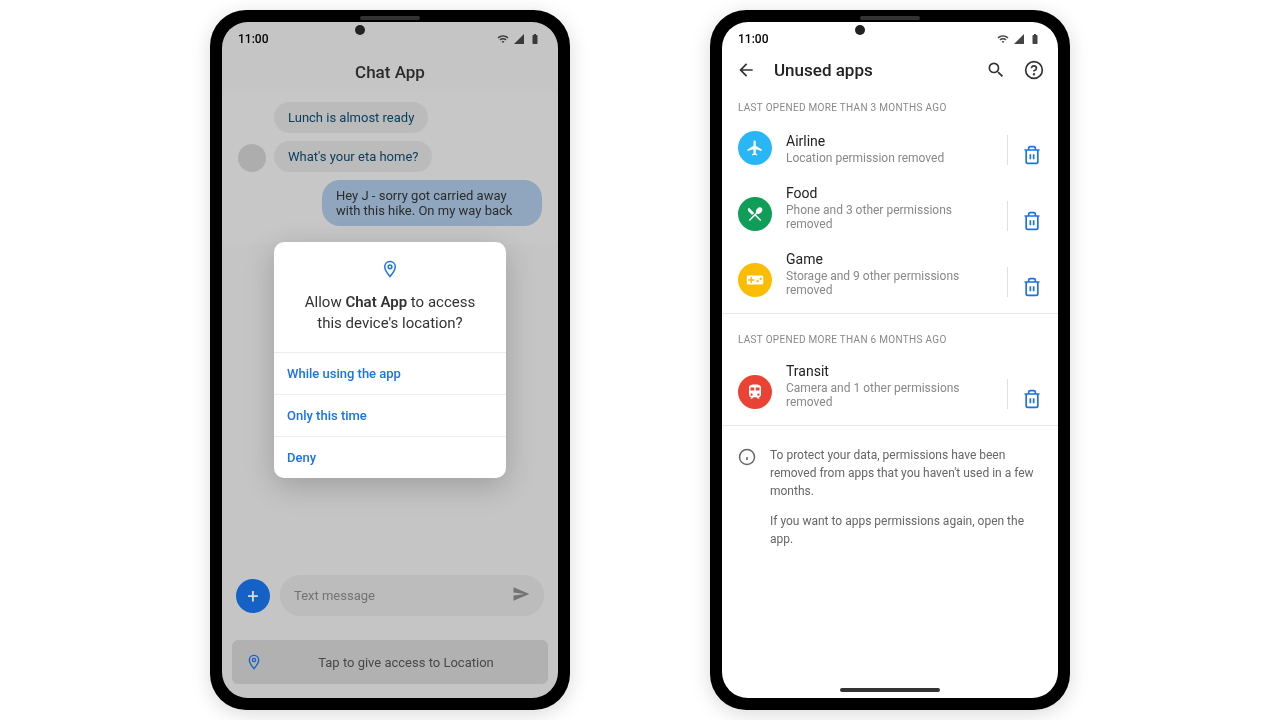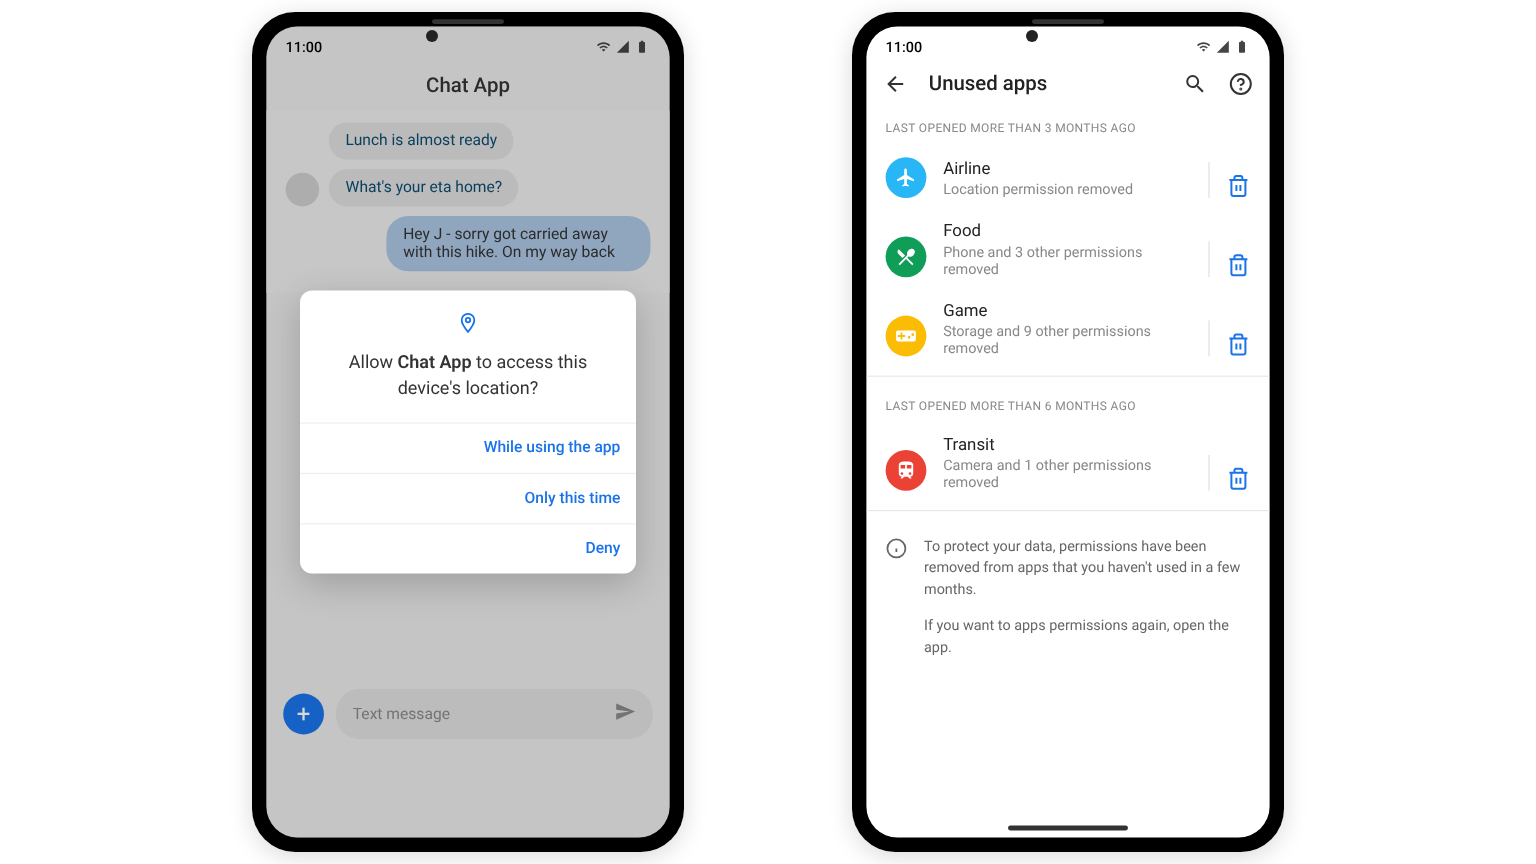--- a/index.html
+++ b/index.html
@@ -116,39 +116,39 @@
       position: absolute;
       inset: 0;
       display: flex;
       align-items: center;
       justify-content: center;
       background: rgba(0,0,0,0.15);
     }
     .dialog {
       background: #fff;
       border-radius: 10px;
-      width: 280px;
+      width: 232px;
       overflow: hidden;
       box-shadow: 0 8px 30px rgba(0,0,0,0.2);
     }
     .dialog-header {
       padding: 18px 20px;
       text-align: center;
     }
     .dialog-icon { margin-bottom: 10px; }
     .dialog-title {
       font-size: 15px;
       color: #333;
       line-height: 1.4;
     }
     .dialog-title strong { font-weight: 600; }
     .dialog-option {
       border-top: 1px solid #eee;
       padding: 13px;
-      text-align: right;
+      text-align: left;
       font-size: 13px;
       color: #1a73e8;
       font-weight: 500;
     }
     .composer {
       position: absolute;
       bottom: 72px;
       left: 0; right: 0;
       display: flex;
       align-items: center;
@@ -295,20 +295,27 @@
     <div class="composer">
       <div class="compose-add">+</div>
       <div class="compose-input">
         <span>Text message</span>
         <span style="color:#888;">
           <svg width="18" height="18" viewBox="0 0 24 24" fill="#888">
               <path d="M2.01 21L23 12 2.01 3 2 10l15 2-15 2z"></path>
             </svg>
         </span>
       </div>
+    </div>
+    <div class="location-bar">
+      <svg width="16" height="16" viewBox="0 0 24 24" fill="none" stroke="#1a73e8" stroke-width="2">
+          <path d="M12 2C8 2 5 5 5 9c0 5 7 13 7 13s7-8 7-13c0-4-3-7-7-7z"></path>
+          <circle cx="12" cy="9" r="2.5"></circle>
+        </svg>
+      <span style="flex:1;text-align:center">Tap to give access to Location</span>
     </div>
 
     <div class="dialog-overlay">
       <div class="dialog">
         <div class="dialog-header">
           <div class="dialog-icon">
             <svg width="18" height="18" viewBox="0 0 24 24" fill="none" stroke="#1a73e8" stroke-width="2">
                 <path d="M12 2C8 2 5 5 5 9c0 5 7 13 7 13s7-8 7-13c0-4-3-7-7-7z"></path>
                 <circle cx="12" cy="9" r="2.5"></circle>
               </svg>

